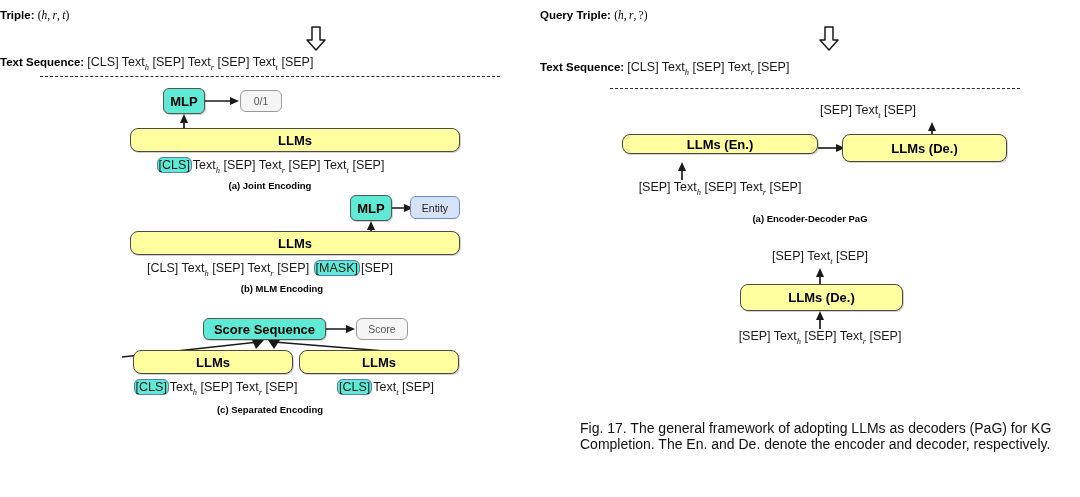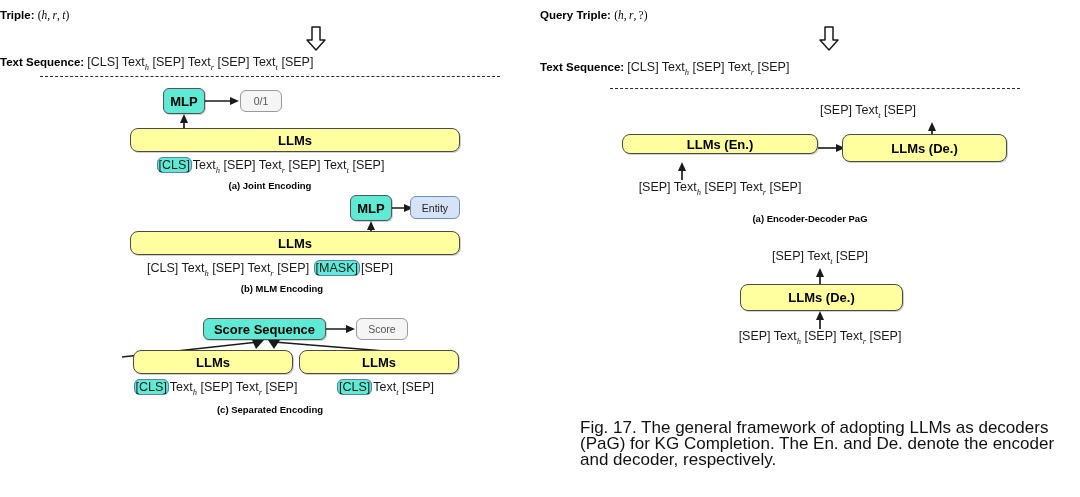--- a/index.html
+++ b/index.html
@@ -36,21 +36,21 @@
     border-radius:6px;
     padding:0px 1px;
     margin:0 1px;
   }
 
   .caption-sub{
     font-size:9.5px;font-weight:bold;text-align:center;white-space:nowrap;
   }
 
   .figcap{
-    font-size:17px;line-height:16px;color:#111;
+    font-size:14px;line-height:16px;color:#111;
     font-family:"Liberation Sans", sans-serif;
   }
 
   
   .box{
     box-sizing:border-box;
     display:flex;align-items:center;justify-content:center;
     border-radius:7px;
     font-weight:bold;
     text-align:center;

